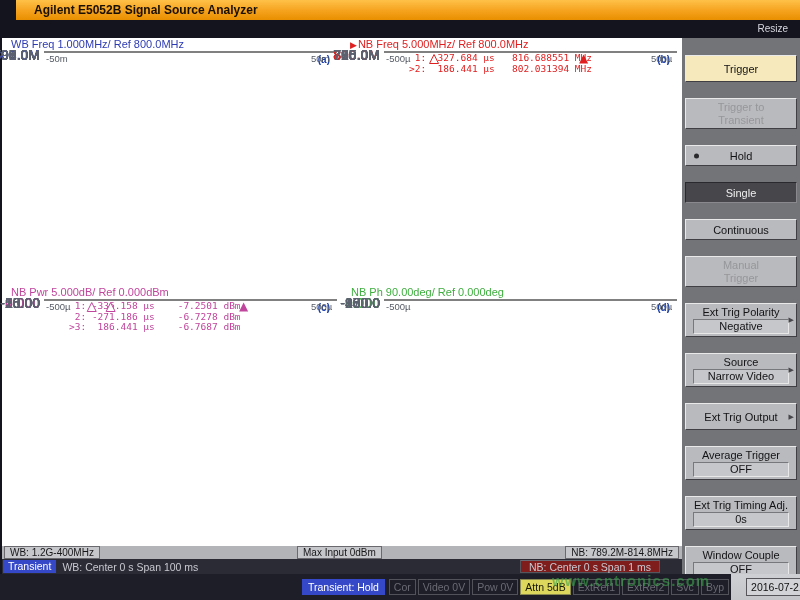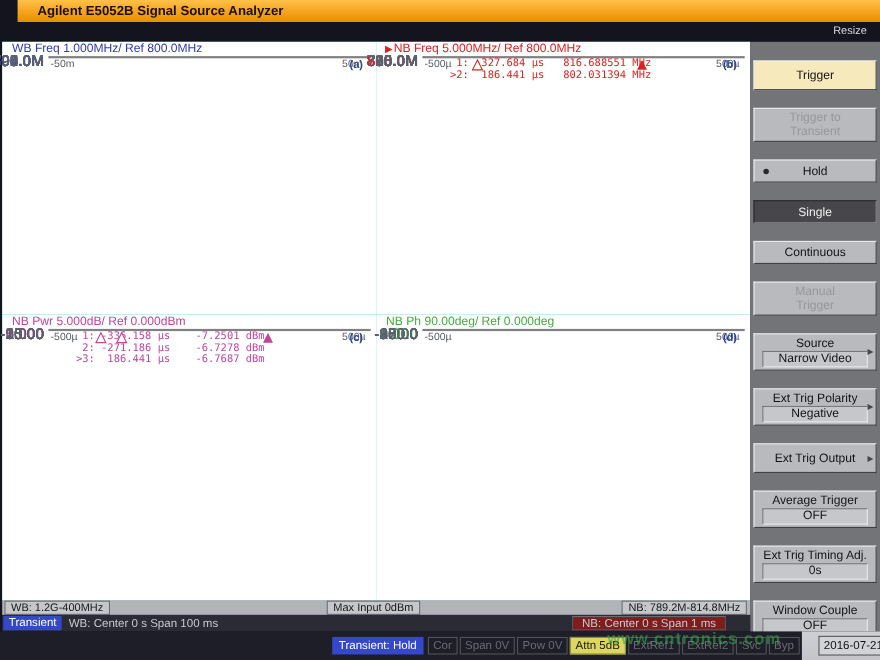--- a/index.html
+++ b/index.html
@@ -8,21 +8,21 @@
   .screen { position:absolute; inset:0; width:800px; height:600px; background:#14141f; }
 
   
   .titlebar { position:absolute; left:16px; top:0; width:800px; height:20px;
     background:linear-gradient(#ffc149,#f5a21d 55%,#e88f00); color:#1a1000;
     font-size:12px; font-weight:bold; line-height:20px; padding-left:18px; }
   .topstrip { position:absolute; left:0; top:20px; width:800px; height:18px; background:#14141f; }
   .resize { position:absolute; right:12px; top:3px; color:#d8d8e0; font-size:10px; }
 
   
-  .plots { position:absolute; left:2px; top:38px; width:680px; height:508px; background:#14b8a6;
+  .plots { position:absolute; left:2px; top:38px; width:680px; height:508px; background:#84cc16;
     display:grid; grid-template-columns:340px 340px; grid-template-rows:248px 260px; }
   .panel { position:relative; background:#fff; }
   .p-header { height:13px; font-size:11px; line-height:13px; padding-left:8px; white-space:nowrap; }
   .p-prefix { font-size:9px; margin-right:1px; }
   .p-body { display:flex; }
   .ylabels { width:42px; position:relative; font-size:14px; color:#5c6170;text-align:center; }
   .ylabels span { position:absolute; right:4px; white-space:nowrap; }
   .ylabels span.ref { font-weight:bold; }
   .plot { flex:1; position:relative; border:1px solid #808080; margin-right:5px; background:#fff; }
   .plot-svg { position:absolute; inset:0; width:100%; height:100%; }
@@ -332,30 +332,30 @@
       <div class="sbtn single-line pressed">
         <div class="sbtn-label">Single</div>
       </div>
       <div class="sbtn single-line">
         <div class="sbtn-label">Continuous</div>
       </div>
       <div class="sbtn two-line disabled">
         <div class="sbtn-label">Manual</div>
         <div class="sbtn-label">Trigger</div>
       </div>
+      <div class="sbtn has-value">
+        <div class="sbtn-label">Ext Trig Polarity</div>
+        <div class="sbtn-value">Negative</div>
+        <span class="arrow">▶</span>
+      </div>
       <div class="sbtn has-value gap">
         <div class="sbtn-label">Source</div>
         <div class="sbtn-value">Narrow Video</div>
         <span class="arrow">▶</span>
       </div>
-      <div class="sbtn has-value">
-        <div class="sbtn-label">Ext Trig Polarity</div>
-        <div class="sbtn-value">Negative</div>
-        <span class="arrow">▶</span>
-      </div>
       <div class="sbtn tall gap">
         <div class="sbtn-label">Ext Trig Output</div>
         <span class="arrow">▶</span>
       </div>
       <div class="sbtn has-value gap">
         <div class="sbtn-label">Average Trigger</div>
         <div class="sbtn-value">OFF</div>
       </div>
       <div class="sbtn has-value gap">
         <div class="sbtn-label">Ext Trig Timing Adj.</div>
@@ -380,21 +380,21 @@
 
   <div class="sweepbar">
     <span class="modebox">Transient</span>
     <span>WB: Center 0 s  Span 100 ms</span>
     <span class="nbsweep">NB: Center 0 s  Span 1 ms</span>
   </div>
 
   <div class="bottombar">
     <span class="bmode">Transient: Hold</span>
     <span class="bflag">Cor</span>
-    <span class="bflag">Span 0V</span>
+    <span class="bflag">Video 0V</span>
     <span class="bflag">Pow 0V</span>
     <span class="bflag on">Attn 5dB</span>
     <span class="bflag">ExtRef1</span>
     <span class="bflag">ExtRef2</span>
     <span class="bflag">Svc</span>
     <span class="bflag">Byp</span>
     <span class="bright">
       <span class="clockbox">2016-07-21 17:37</span>
     </span>
   </div>

